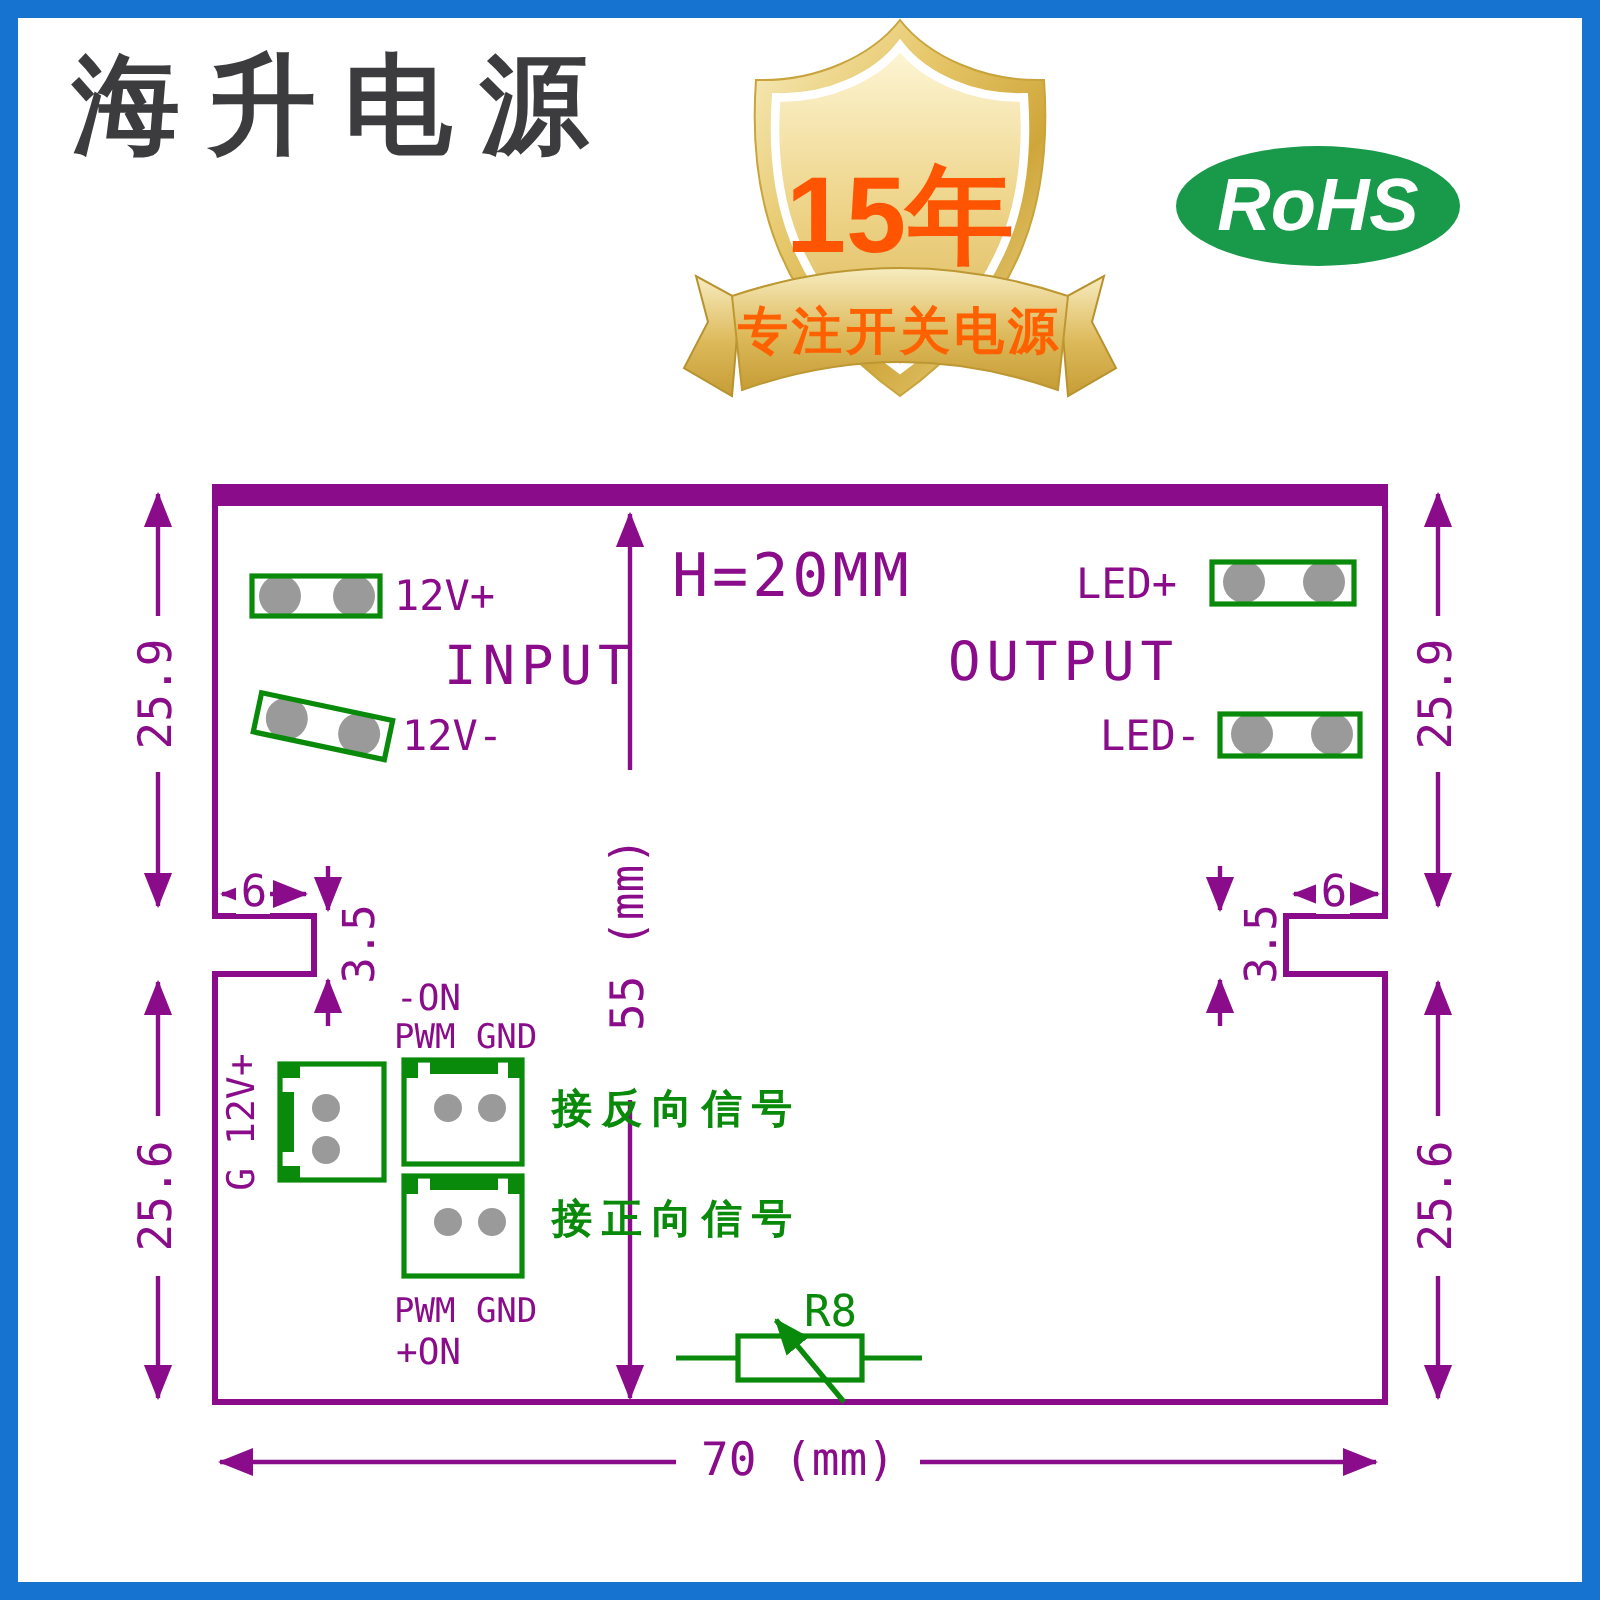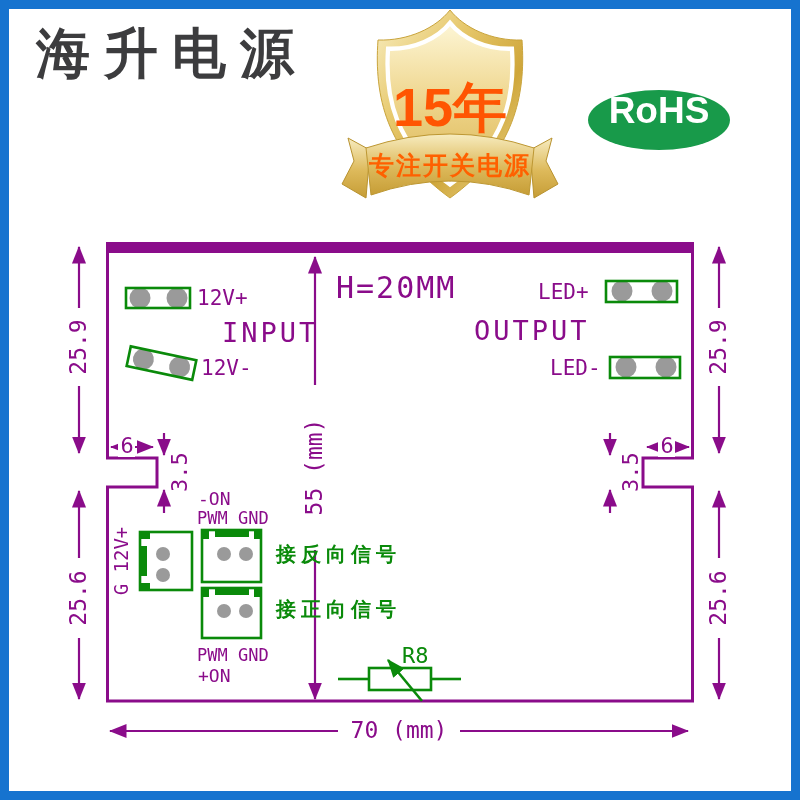--- a/index.html
+++ b/index.html
@@ -8,22 +8,22 @@
   .frame{position:absolute;inset:0;border:9px solid #1673cf;pointer-events:none;z-index:50;}
   
   .logo{position:absolute;left:36px;top:18px;z-index:5;}
   .logo-en{font-weight:bold;font-size:62px;line-height:1;letter-spacing:0px;white-space:nowrap;}
   .logo-en .hse{color:#1460c2;}
   .logo-en .reg{color:#3a3a3c;font-size:30px;position:relative;top:-28px;left:4px;font-weight:bold;}
   .logo-cn{font-weight:bold;font-size:54px;line-height:1;color:#3c3c3e;letter-spacing:14px;margin-top:8px;white-space:nowrap;}
   
   .badge{position:absolute;left:336px;top:2px;width:232px;height:220px;z-index:6;}
   
-  .rohs{position:absolute;left:588px;top:90px;width:142px;height:60px;background:#189a4a;
-        border-radius:50%;display:flex;justify-content:center;z-index:5;}
+  .rohs{position:absolute;left:588px;top:73px;width:142px;height:60px;background:#189a4a;
+        border-radius:50%;display:flex;align-items:center;justify-content:center;z-index:5;font-style:italic;}
   .rohs span{color:#ffffff;font-size:37px;font-weight:bold;letter-spacing:0px;}
   
   .diagram{position:absolute;left:0;top:0;width:800px;height:800px;z-index:2;}
   text.dt{font-family:"DejaVu Sans Mono",monospace;fill:#8a0c8a;}
   text.gt{font-family:"DejaVu Sans Mono",monospace;fill:#0a8a0a;}
   text.cjk{font-family:"Liberation Sans",sans-serif;fill:#0a8a0a;font-weight:bold;}
 </style>
 </head>
 <body>
 

